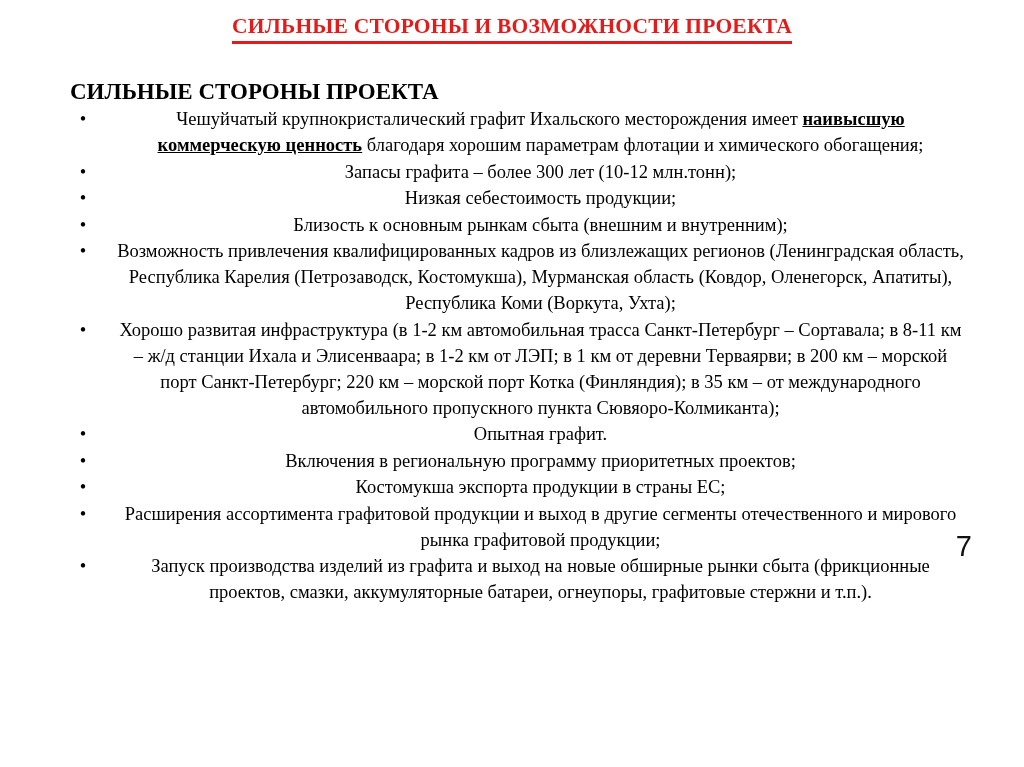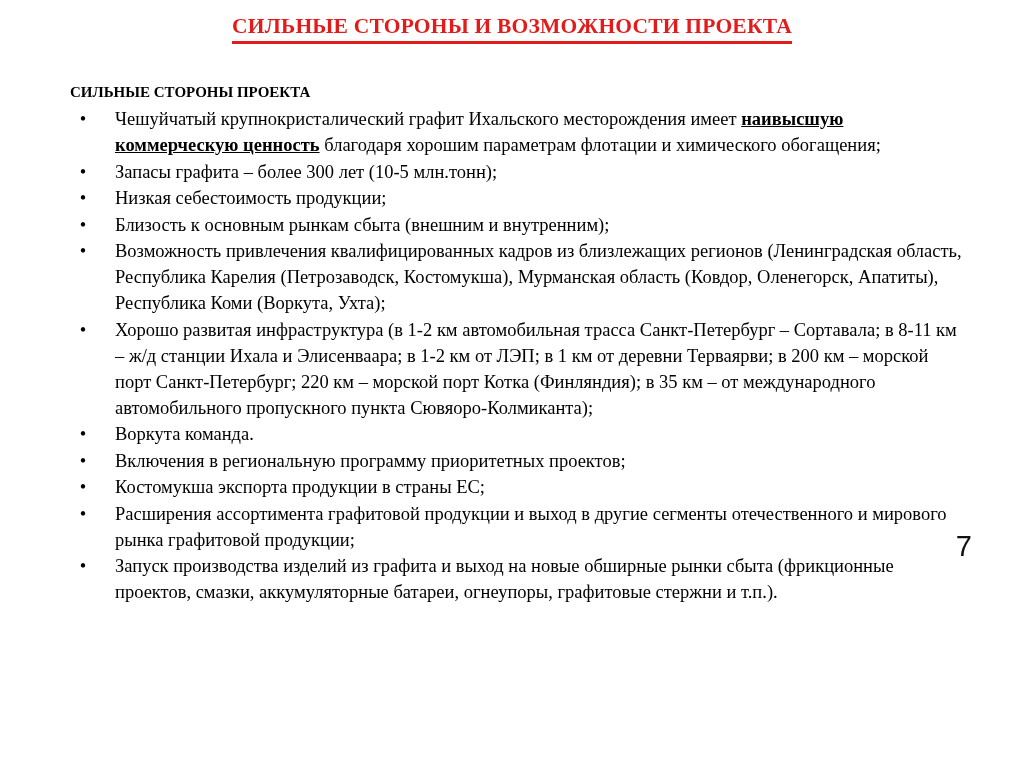--- a/index.html
+++ b/index.html
@@ -50,21 +50,21 @@
   .body-area {
     position: absolute;
     left: 70px;
     top: 79px;
     width: 896px;
   }
 
   .section-heading {
     font-family: "Liberation Serif", "DejaVu Serif", serif;
     font-weight: bold;
-    font-size: 15px;
+    font-size: 23px;
     line-height: 26px;
     color: #000;
     margin: 0 0 1px 0;
     padding: 0;
   }
 
   ul.bullet-list {
     list-style: none;
     margin: 0;
     padding: 0;
@@ -84,20 +84,21 @@
     left: 7px;
     top: 0;
     width: 12px;
     font-size: 18.5px;
     line-height: 26px;
     text-align: center;
     color: #000;
   }
   li.bullet-item > .bullet-text {
     display: block;
+    text-align: center;
   }
 
   .emph {
     font-weight: bold;
     text-decoration: underline;
   }
 
   
   .page-number {
     position: absolute;
@@ -121,41 +122,41 @@
   <div class="body-area">
 
     <h2 class="section-heading">СИЛЬНЫЕ СТОРОНЫ ПРОЕКТА</h2>
     <ul class="bullet-list">
         <li class="bullet-item">
           <span class="bullet-marker">•</span>
           <span class="bullet-text"><span>Чешуйчатый крупнокристалический графит Ихальского месторождения имеет </span><span class="emph">наивысшую коммерческую ценность</span><span> благодаря хорошим параметрам флотации и химического обогащения;</span></span>
         </li>
         <li class="bullet-item">
           <span class="bullet-marker">•</span>
-          <span class="bullet-text"><span>Запасы графита – более 300 лет (10-5 млн.тонн);</span></span>
+          <span class="bullet-text"><span>Запасы графита – более 300 лет (10-12 млн.тонн);</span></span>
         </li>
         <li class="bullet-item">
           <span class="bullet-marker">•</span>
           <span class="bullet-text"><span>Низкая себестоимость продукции;</span></span>
         </li>
         <li class="bullet-item">
           <span class="bullet-marker">•</span>
           <span class="bullet-text"><span>Близость к основным рынкам сбыта (внешним и внутренним);</span></span>
         </li>
         <li class="bullet-item">
           <span class="bullet-marker">•</span>
           <span class="bullet-text"><span>Возможность привлечения квалифицированных кадров из близлежащих регионов (Ленинградская область, Республика Карелия (Петрозаводск, Костомукша), Мурманская область (Ковдор, Оленегорск, Апатиты), Республика Коми (Воркута, Ухта);</span></span>
         </li>
         <li class="bullet-item">
           <span class="bullet-marker">•</span>
           <span class="bullet-text"><span>Хорошо развитая инфраструктура (в 1-2 км автомобильная трасса Санкт-Петербург – Сортавала; в 8-11 км – ж/д станции Ихала и Элисенваара; в 1-2 км от ЛЭП; в 1 км от деревни Терваярви; в 200 км – морской порт Санкт-Петербург; 220 км – морской порт Котка (Финляндия); в 35 км – от международного автомобильного пропускного пункта Сювяоро-Колмиканта);</span></span>
         </li>
         <li class="bullet-item">
           <span class="bullet-marker">•</span>
-          <span class="bullet-text"><span>Воркута команда.</span></span>
+          <span class="bullet-text"><span>Опытная графит.</span></span>
         </li>
       </ul>
 
     <ul class="bullet-list">
         <li class="bullet-item">
           <span class="bullet-marker">•</span>
           <span class="bullet-text"><span>Включения в региональную программу приоритетных проектов;</span></span>
         </li>
         <li class="bullet-item">
           <span class="bullet-marker">•</span>

